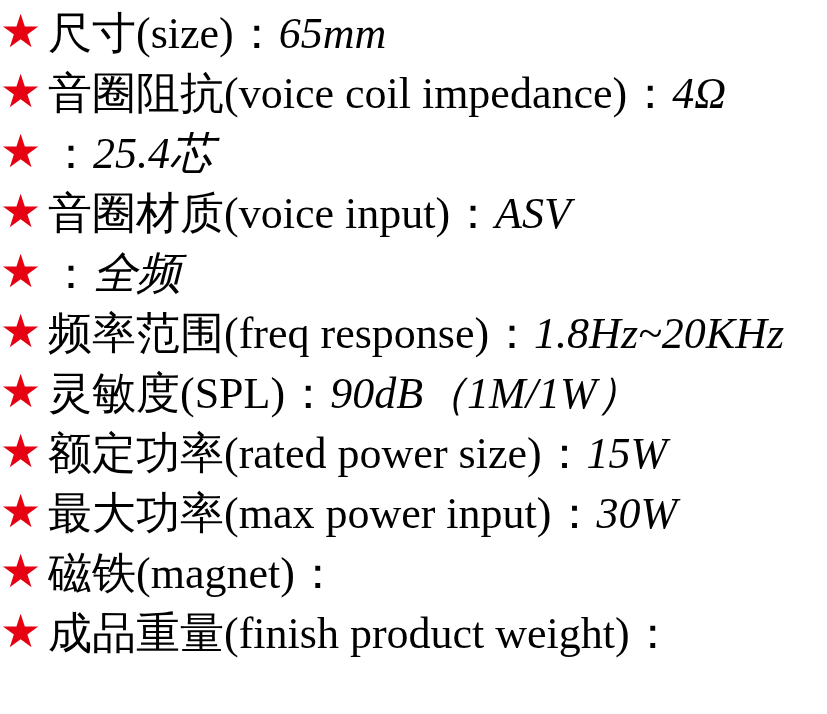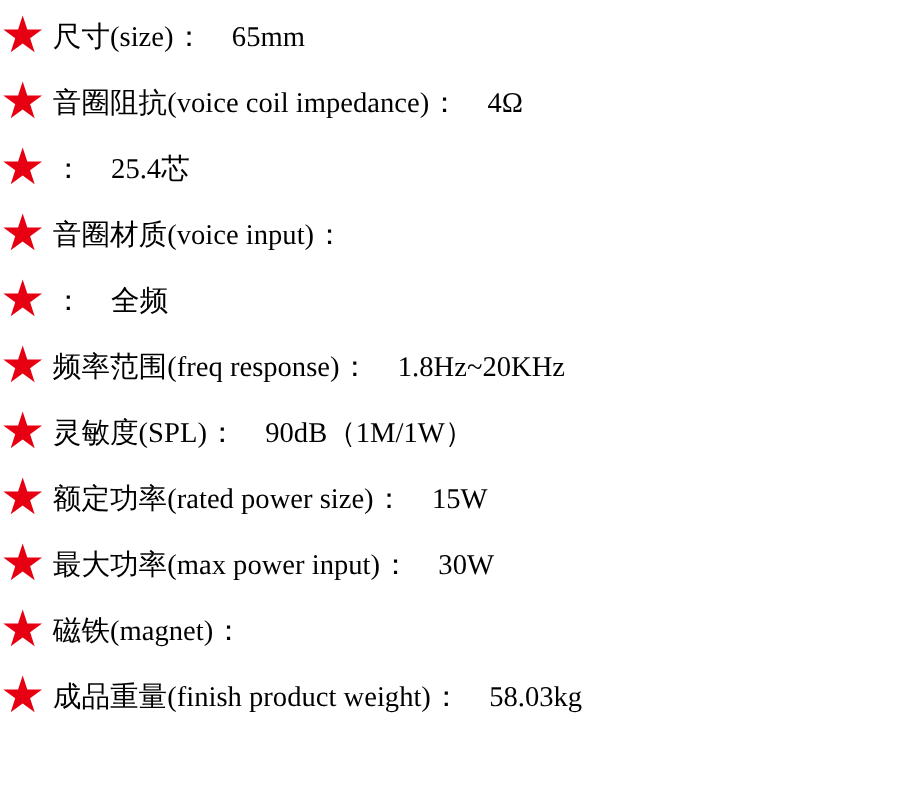--- a/index.html
+++ b/index.html
@@ -26,28 +26,29 @@
   .star {
     display: inline-block;
     width: 48px;
     font-size: 46px;
     line-height: 1;
     text-align: left;
     flex: 0 0 auto;
     transform: translateY(-2px);
   }
   .label, .colon, .value {
-    font-size: 26px;
+    font-size: 44px;
     line-height: 1;
   }
   .colon {
     margin-left: 1px;
   }
   .value {
-    margin-left: 26px;
+    margin-left: 0;
+    font-style: italic;
   }
 </style>
 </head>
 <body style="background: rgb(255, 255, 255); color: rgb(0, 0, 0);">
 
 <div class="spec-list">
 
   <div class="spec-row">
     <span class="star" style="color: rgb(230, 0, 18);">★</span>
     <span class="label">尺寸(size)</span>
@@ -65,20 +66,21 @@
   <div class="spec-row">
     <span class="star" style="color: rgb(230, 0, 18);">★</span>
     <span class="colon">：</span>
     <span class="value">25.4芯</span>
   </div>
 
   <div class="spec-row">
     <span class="star" style="color: rgb(230, 0, 18);">★</span>
     <span class="label">音圈材质(voice input)</span>
     <span class="colon">：</span>
+    <span class="value">ASV</span>
   </div>
 
   <div class="spec-row">
     <span class="star" style="color: rgb(230, 0, 18);">★</span>
     <span class="colon">：</span>
     <span class="value">全频</span>
   </div>
 
   <div class="spec-row">
     <span class="star" style="color: rgb(230, 0, 18);">★</span>
@@ -111,16 +113,15 @@
   <div class="spec-row">
     <span class="star" style="color: rgb(230, 0, 18);">★</span>
     <span class="label">磁铁(magnet)</span>
     <span class="colon">：</span>
   </div>
 
   <div class="spec-row">
     <span class="star" style="color: rgb(230, 0, 18);">★</span>
     <span class="label">成品重量(finish product weight)</span>
     <span class="colon">：</span>
-    <span class="value">58.03kg</span>
   </div>
 
 </div>
 
 </body></html>

